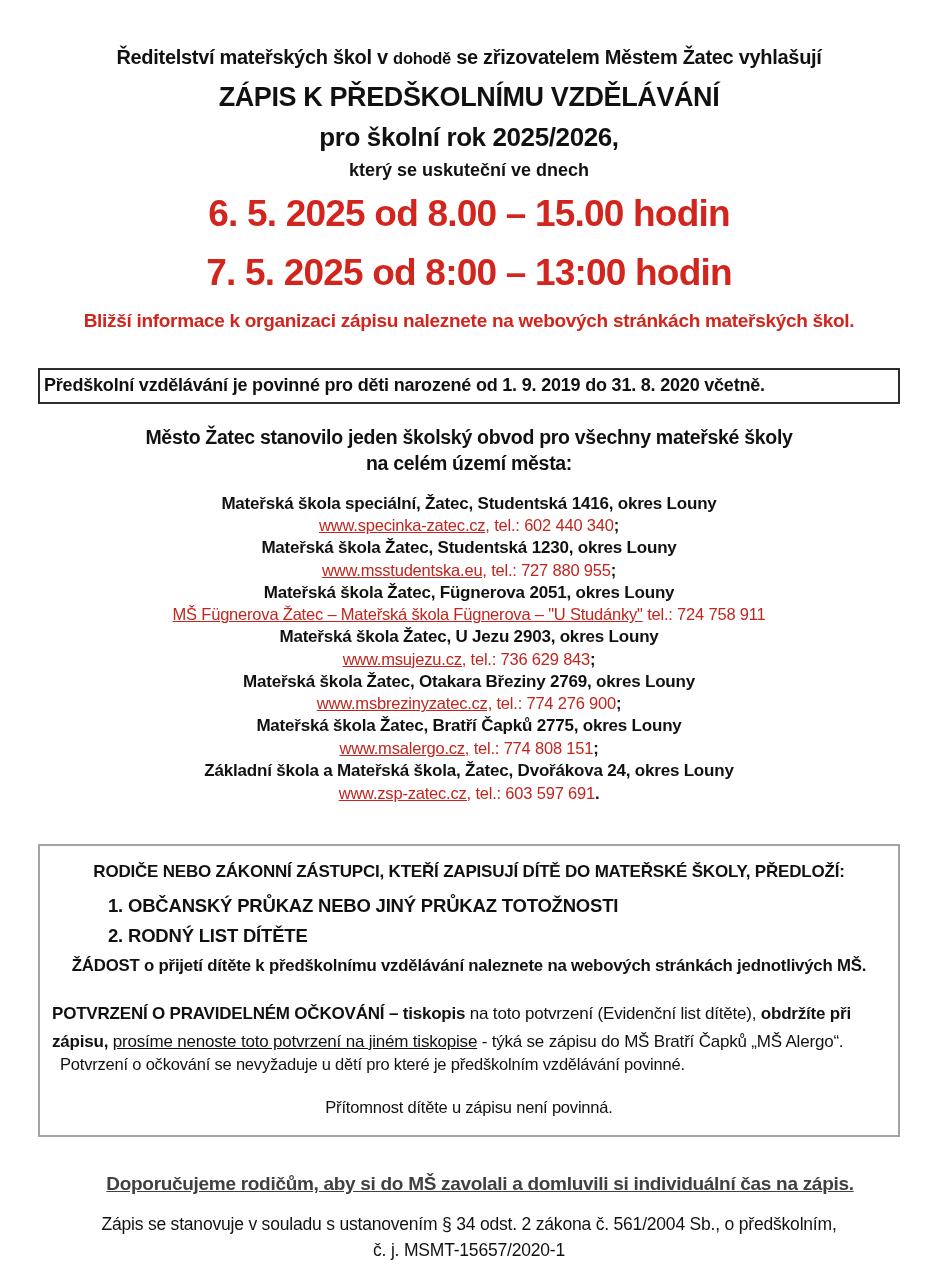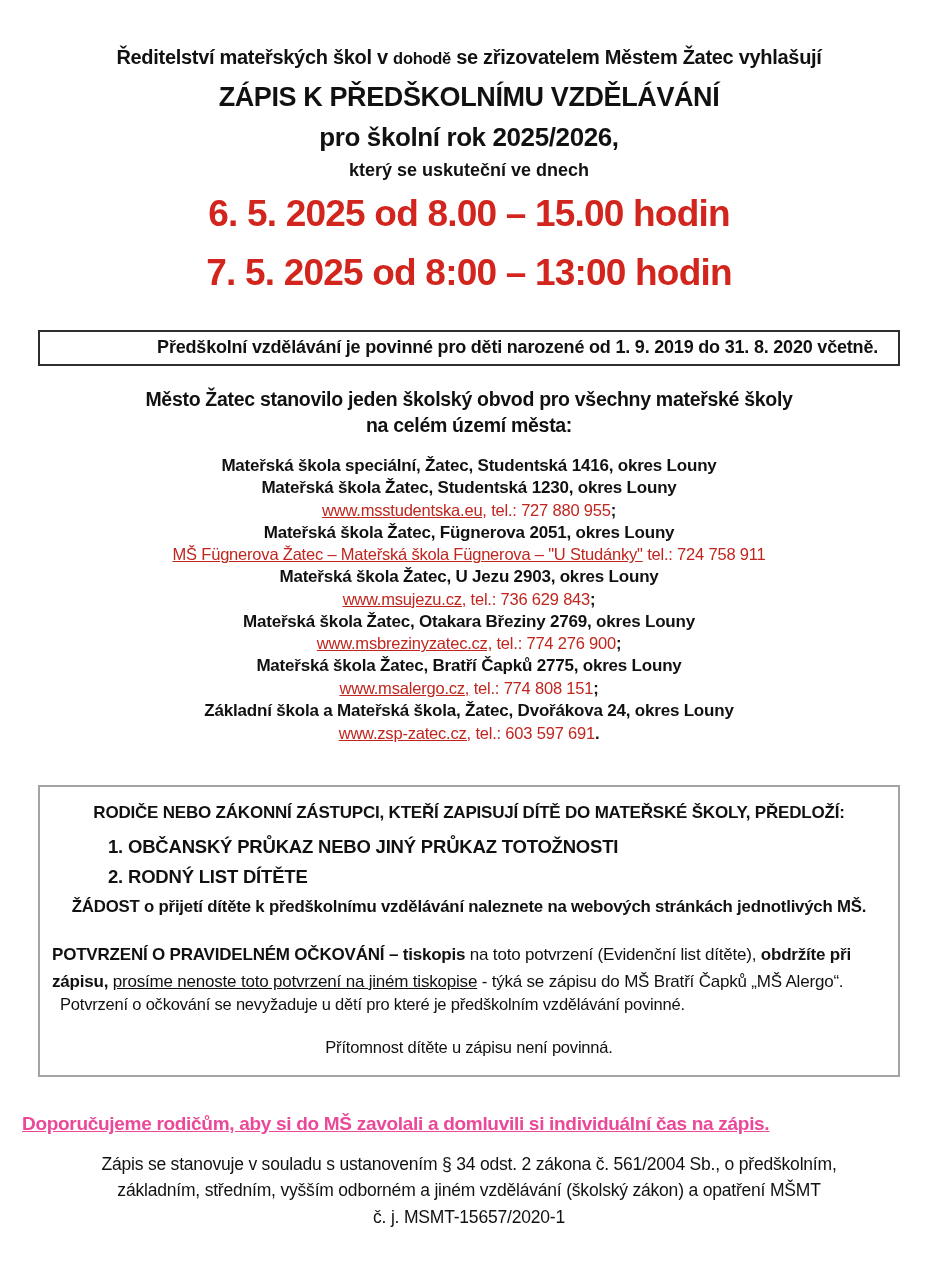--- a/index.html
+++ b/index.html
@@ -59,21 +59,21 @@
     color: #d2251d;
     letter-spacing: -0.3px;
   }
 
   .box1 {
     margin: 36px 38px 0 38px;
     border: 2px solid #2d2d2d;
     padding: 5px 20px 6px 4px;
     font-size: 18px;
     font-weight: bold;
-    text-align: right;
+    text-align: left;
     letter-spacing: -0.2px;
   }
 
   .district {
     margin-top: 20px;
     font-size: 19.5px;
     font-weight: bold;
     line-height: 1.35;
     letter-spacing: -0.3px;
   }
@@ -146,23 +146,23 @@
     margin-top: 24px;
     font-size: 16.5px;
     text-align: center;
     letter-spacing: -0.2px;
   }
 
   .recommendation {
     margin-top: 36px;
     font-size: 19px;
     font-weight: bold;
-    color: #ec4899;
+    color: #404040;
     text-decoration: underline;
-    text-align: left;
+    text-align: center;
     letter-spacing: -0.3px;
     margin-left: 22px;
   }
   .legal {
     margin-top: 16px;
     font-size: 17.5px;
     line-height: 1.52;
     text-align: center;
     letter-spacing: -0.2px;
   }
@@ -174,34 +174,36 @@
 
   <div class="hdr-line1 center"><span>Ředitelství mateřských škol v </span><span class="small">dohodě</span><span> se zřizovatelem Městem Žatec vyhlašují</span></div>
 
   <div class="doc-title center">ZÁPIS K PŘEDŠKOLNÍMU VZDĚLÁVÁNÍ</div>
   <div class="doc-subtitle center">pro školní rok 2025/2026,</div>
   <div class="doc-subtitle2 center">který se uskuteční ve dnech</div>
 
   <div class="date-line center">6. 5. 2025 od 8.00 – 15.00 hodin</div>
   <div class="date-line second center">7. 5. 2025 od 8:00 – 13:00 hodin</div>
 
+  <div class="info-line center">Bližší informace k organizaci zápisu naleznete na webových stránkách mateřských škol.</div>
 
   <div class="box1">
     <span>Předškolní vzdělávání je povinné pro děti narozené od 1. 9. 2019 do 31. 8. 2020 včetně.</span>
   </div>
 
   <div class="district center">
     <div>Město Žatec stanovilo jeden školský obvod pro všechny mateřské školy</div>
     <div>na celém území města:</div>
   </div>
 
   <div class="schools">
 
     <div>
       <div class="school-name">Mateřská škola speciální, Žatec, Studentská 1416, okres Louny</div>
+      <div class="school-contact"><a class="school-link">www.specinka-zatec.cz,</a><span class="school-tel"> tel.: 602 440 340</span><span class="school-suffix">;</span></div>
     </div>
 
     <div>
       <div class="school-name">Mateřská škola Žatec, Studentská 1230, okres Louny</div>
       <div class="school-contact"><a class="school-link">www.msstudentska.eu,</a><span class="school-tel"> tel.: 727 880 955</span><span class="school-suffix">;</span></div>
     </div>
 
     <div>
       <div class="school-name">Mateřská škola Žatec, Fügnerova 2051, okres Louny</div>
       <div class="school-contact"><a class="school-link">MŠ Fügnerova Žatec – Mateřská škola Fügnerova – "U Studánky"</a><span class="school-tel"> tel.: 724 758 911</span><span class="school-suffix"></span></div>
@@ -237,17 +239,16 @@
 
     <div class="potvrzeni"><span class="b">POTVRZENÍ O PRAVIDELNÉM OČKOVÁNÍ – tiskopis</span><span> na toto potvrzení (Evidenční list dítěte), </span><span class="b">obdržíte při zápisu</span><span class="b">, </span><span class="u">prosíme nenoste toto potvrzení na jiném tiskopise</span><span> - týká se zápisu do MŠ Bratří Čapků „MŠ Alergo“.</span></div>
 
     <div class="ockovani-note">Potvrzení o očkování se nevyžaduje u dětí pro které je předškolním vzdělávání povinné.</div>
     <div class="presence">Přítomnost dítěte u zápisu není povinná.</div>
   </div>
 
   <div class="recommendation">Doporučujeme rodičům, aby si do MŠ zavolali a domluvili si individuální čas na zápis.</div>
   <div class="legal">
     <div>Zápis se stanovuje v souladu s ustanovením § 34 odst. 2 zákona č. 561/2004 Sb., o předškolním,</div>
-    <div>základním, středním, vyšším odborném a jiném vzdělávání (školský zákon) a opatření MŠMT</div>
     <div>č. j. MSMT-15657/2020-1</div>
   </div>
 
 </div>
 
 </body></html>

